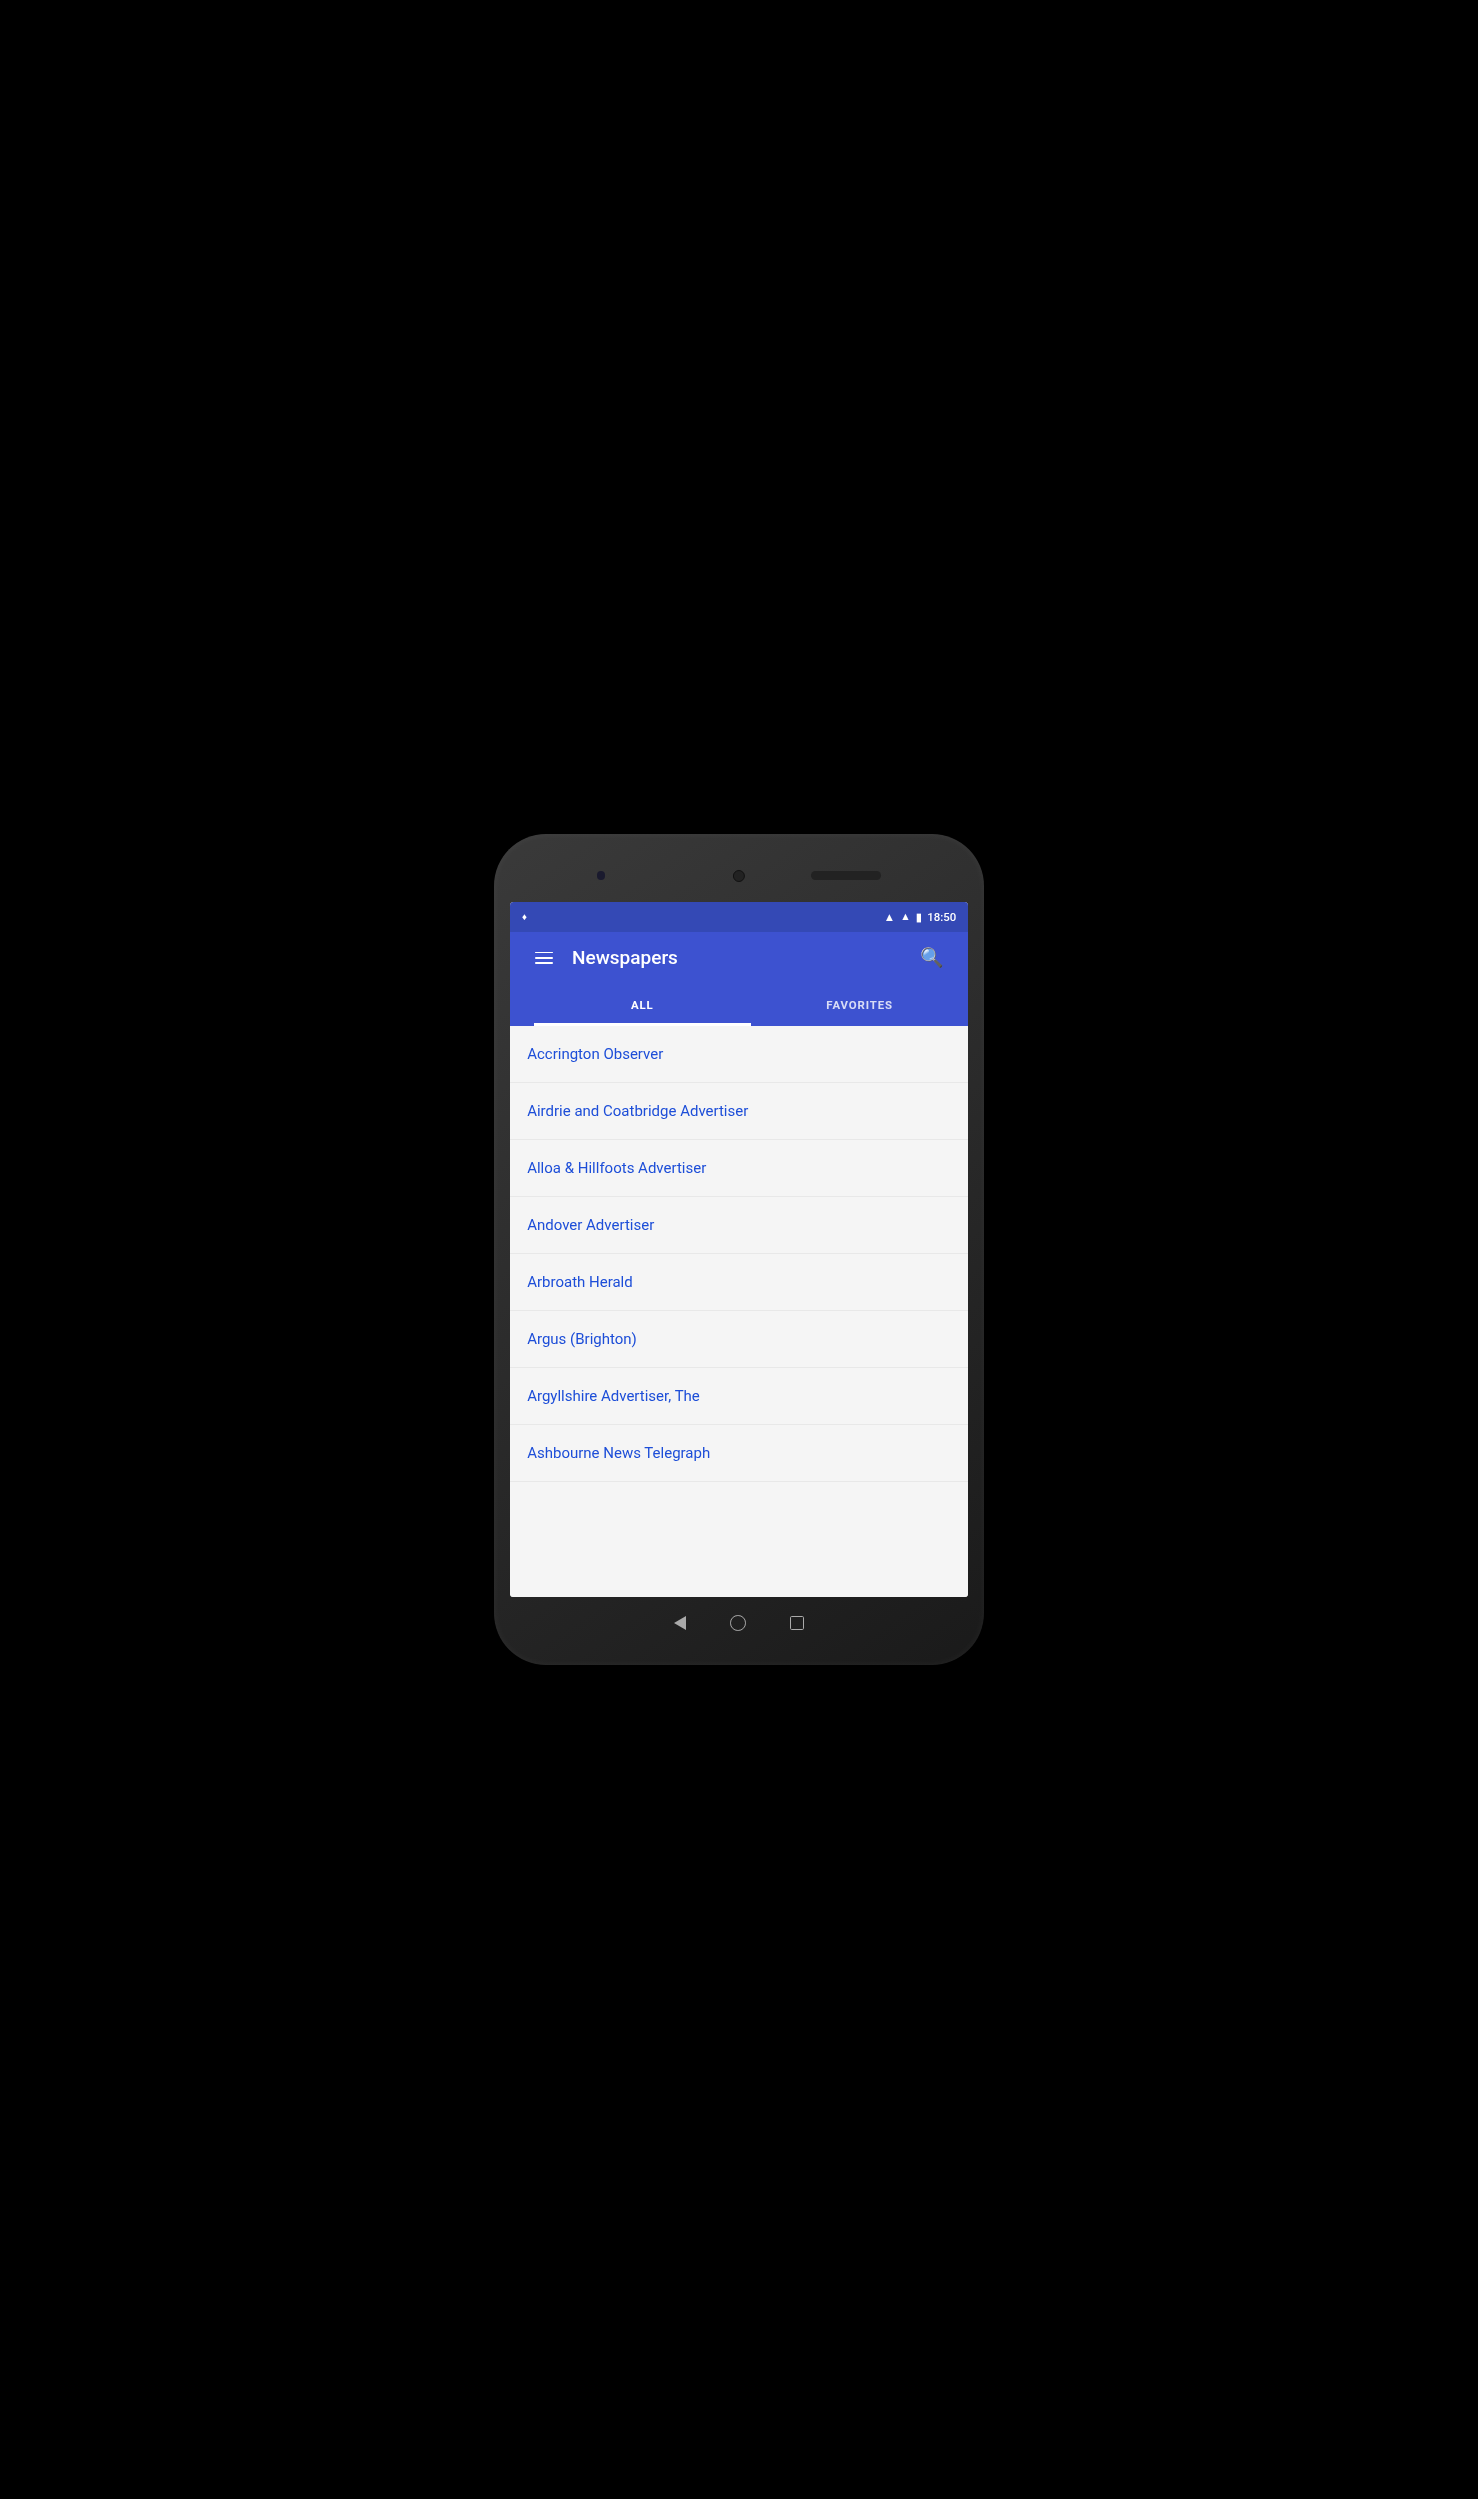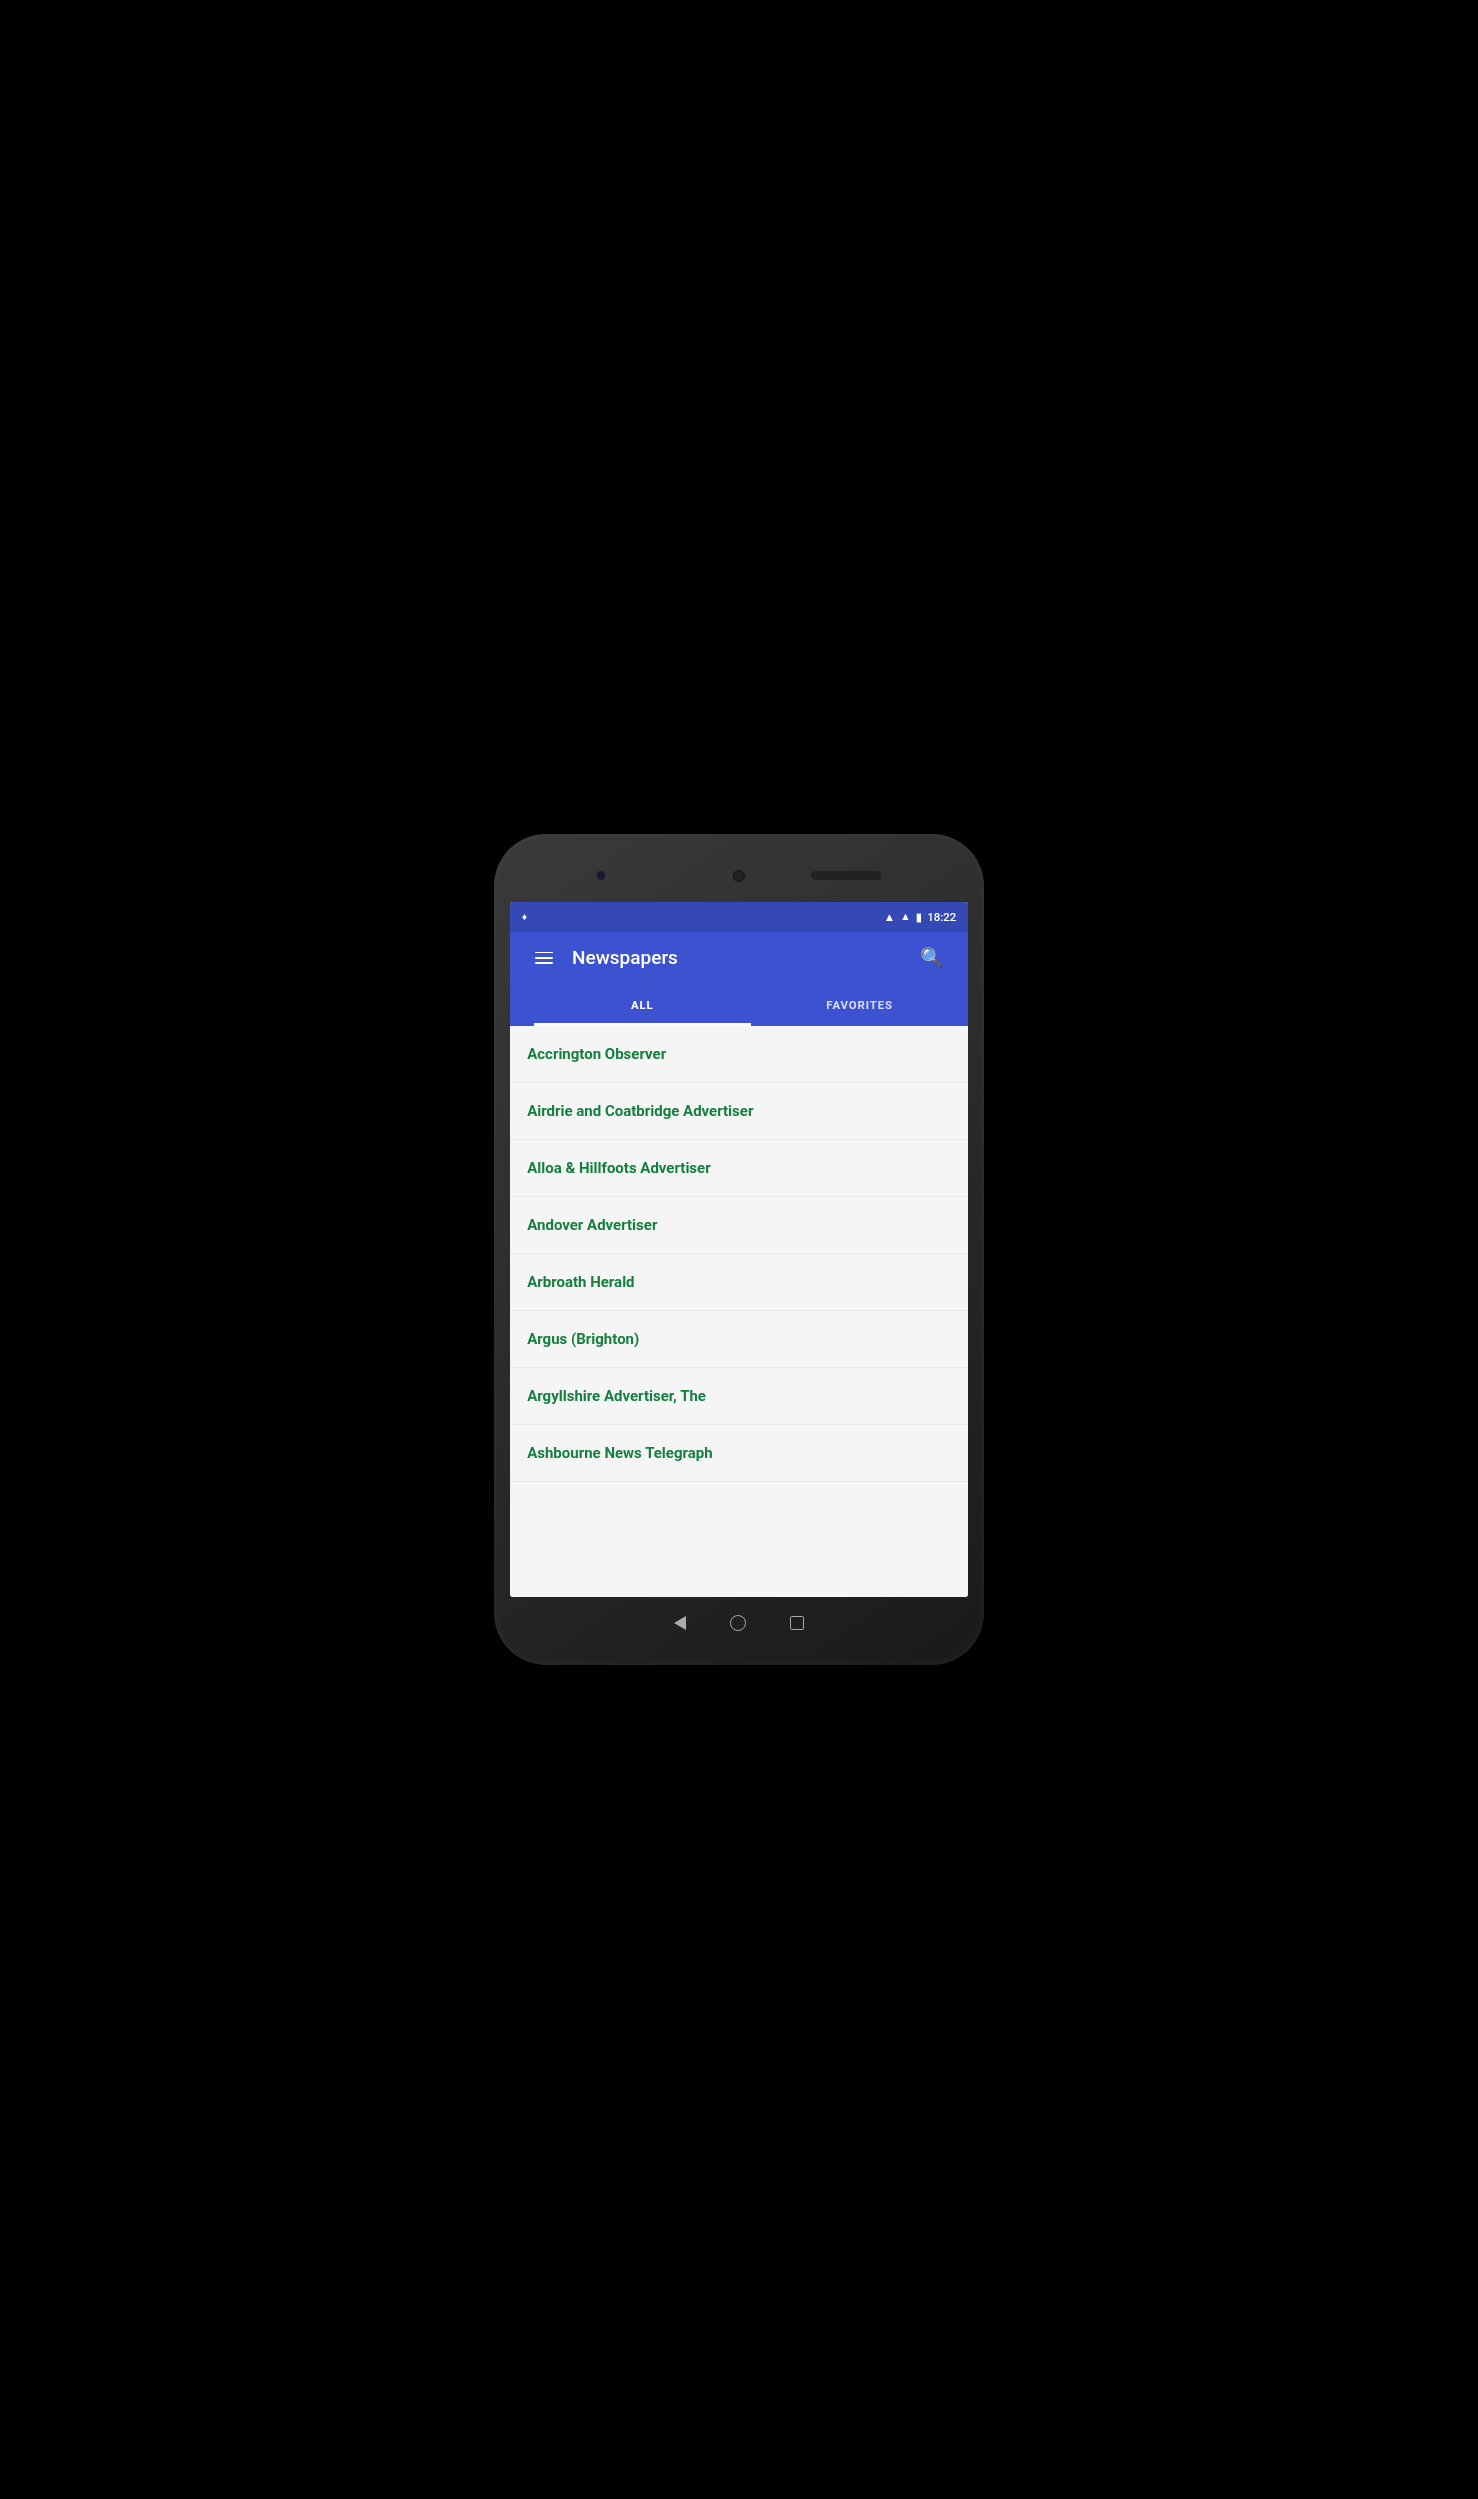--- a/index.html
+++ b/index.html
@@ -212,22 +212,22 @@
 
     .list-item {
       padding: 19px 17.5px;
       border-bottom: 0.9px solid #e8e8e8;
       cursor: pointer;
       background: #f5f5f5;
     }
 
     .list-item-text {
       font-size: 15px;
-      color: #15803d;
-      font-weight: 700;
+      color: #1d4ed8;
+      font-weight: 400;
     }
 
     
     .nav-back {
       width: 0;
       height: 0;
       border-top: 7.9px solid transparent;
       border-bottom: 7.9px solid transparent;
       border-right: 12.2px solid #aaa;
     }
@@ -259,21 +259,21 @@
   <div class="phone-screen">
 
     <div class="status-bar">
       <div class="status-left">
         <span class="status-icon">♦</span>
       </div>
       <div class="status-right">
         <span class="wifi-icon">▲</span>
         <span class="signal-icon">▲</span>
         <span class="battery-icon">▮</span>
-        <span class="status-time">18:22</span>
+        <span class="status-time">18:50</span>
       </div>
     </div>
 
     <div class="app-bar">
       <div class="menu-icon">
         <span></span>
         <span></span>
         <span></span>
       </div>
       <span class="app-title">Newspapers</span>

